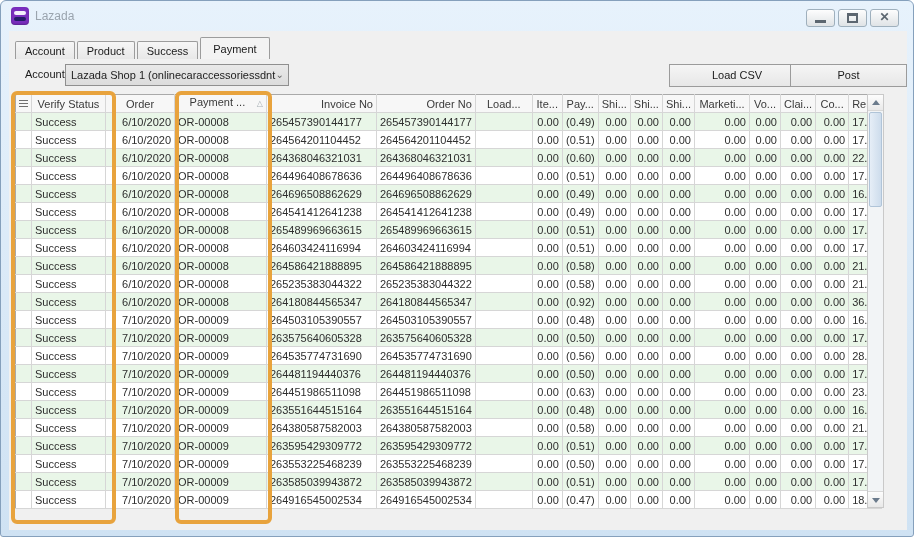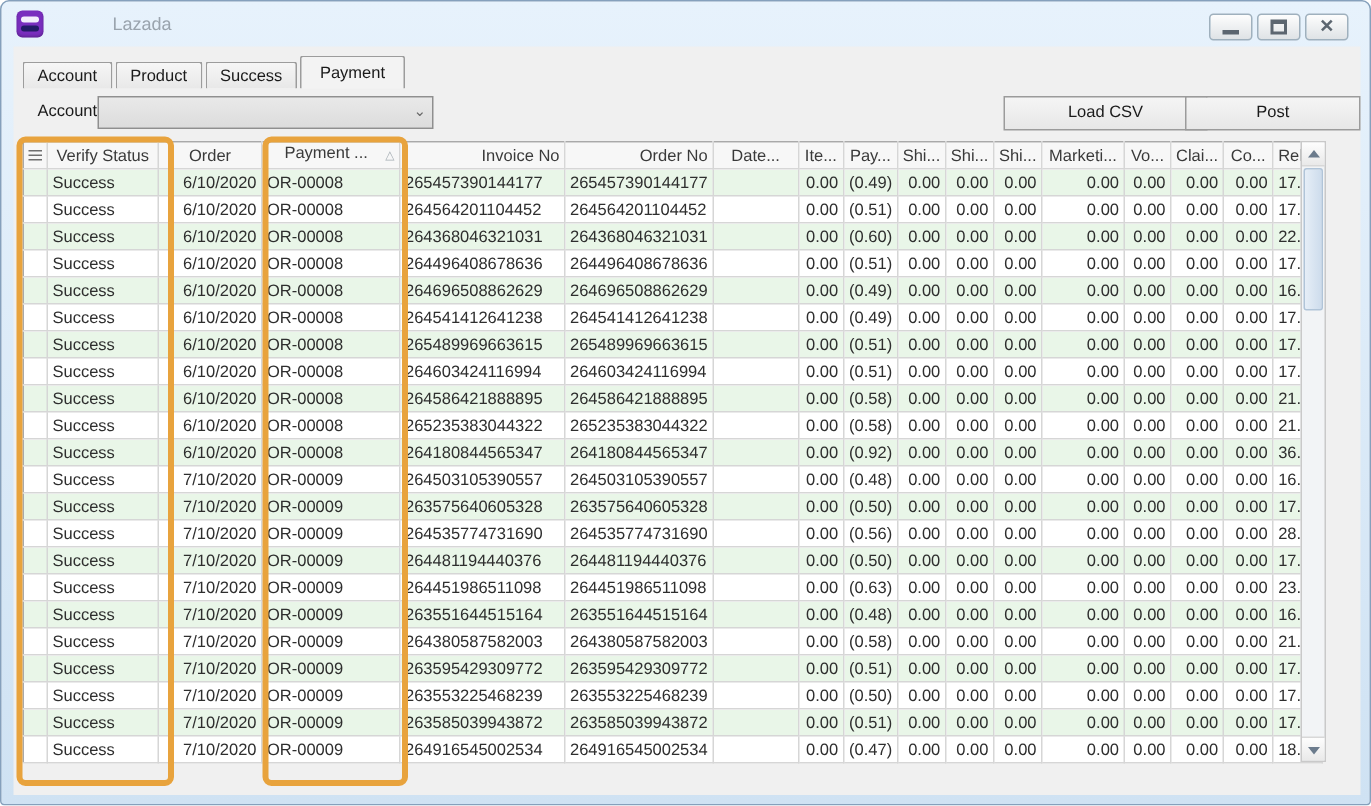--- a/index.html
+++ b/index.html
@@ -10,21 +10,21 @@
     font-family:"Liberation Sans",sans-serif;
     background:linear-gradient(#e7f2fc,#cfe2f3);
     border:1px solid #85a0bc;border-radius:6px 6px 3px 3px;}
 
   
   .titlebar{position:absolute;left:0;top:0;right:0;height:30px;}
   .app-icon{position:absolute;left:10px;top:6px;width:18px;height:18px;border-radius:4px;
     background:#7a2ebe;box-shadow:inset 0 -1px 2px rgba(0,0,0,.25);}
   .app-icon .band1{position:absolute;left:3px;top:4px;width:12px;height:4px;background:#f4eefc;border-radius:2px;}
   .app-icon .band2{position:absolute;left:3px;top:10px;width:12px;height:4px;background:#241b66;border-radius:2px;}
-  .title-text{position:absolute;left:34px;top:8px;font-size:12px;color:#9aa4ae;margin-left:40px;}
+  .title-text{position:absolute;left:34px;top:8px;font-size:12px;color:#9aa4ae;}
   .win-btn{position:absolute;top:8px;width:29px;height:18px;border:1px solid #9fb0bd;border-radius:3px;
     background:linear-gradient(#fdfdfd,#dfe3e6);cursor:default;}
   .btn-min{left:805px;} .btn-max{left:837px;} .btn-close{left:869px;}
   .glyph-min{display:block;margin:10px auto 0;width:11px;height:3px;background:#5c6670;}
   .glyph-max{display:block;margin:3px auto 0;width:11px;height:10px;border:2px solid #5c6670;border-top-width:3px;}
   .glyph-close{display:block;text-align:center;line-height:15px;font-size:12px;font-weight:bold;color:#5c6670;}
 
   
   .client{position:absolute;left:8px;top:30px;width:898px;height:499px;background:#f0f0f0;}
 
@@ -112,39 +112,40 @@
 
     <div class="tabs">
       <div class="tab">Account</div>
       <div class="tab">Product</div>
       <div class="tab">Success</div>
       <div class="tab active">Payment</div>
     </div>
 
     <div class="account-label">Account</div>
     <div class="account-select">
+      <span>Lazada Shop 1 (onlinecaraccessoriessdnt</span>
       <span class="chev">⌄</span>
     </div>
     <div class="btn btn-loadcsv">Load CSV</div>
     <div class="btn btn-post">Post</div>
 
     <div class="grid">
       <table>
         <thead>
           <tr>
             <th class="col-indicator">
               <span class="menu-icon"></span>
             </th>
 
           <th class="col-verify"><span>Verify Status</span></th>
               <th class="col-date h-center"><span>Order</span></th>
               <th class="col-payment"><span>Payment ...</span><span class="sort-icon">△</span></th>
               <th class="col-invoice h-right"><span>Invoice No</span></th>
               <th class="col-order h-right"><span>Order No</span></th>
-              <th class="col-order2"><span>Date...</span></th>
+              <th class="col-order2"><span>Load...</span></th>
               <th class="col-ite"><span>Ite...</span></th>
               <th class="col-pay"><span>Pay...</span></th>
               <th class="col-shi1"><span>Shi...</span></th>
               <th class="col-shi2"><span>Shi...</span></th>
               <th class="col-shi3"><span>Shi...</span></th>
               <th class="col-marketi"><span>Marketi...</span></th>
               <th class="col-vo"><span>Vo...</span></th>
               <th class="col-clai"><span>Clai...</span></th>
               <th class="col-co"><span>Co...</span></th>
               <th class="col-rel"><span>Rel...</span></th>

